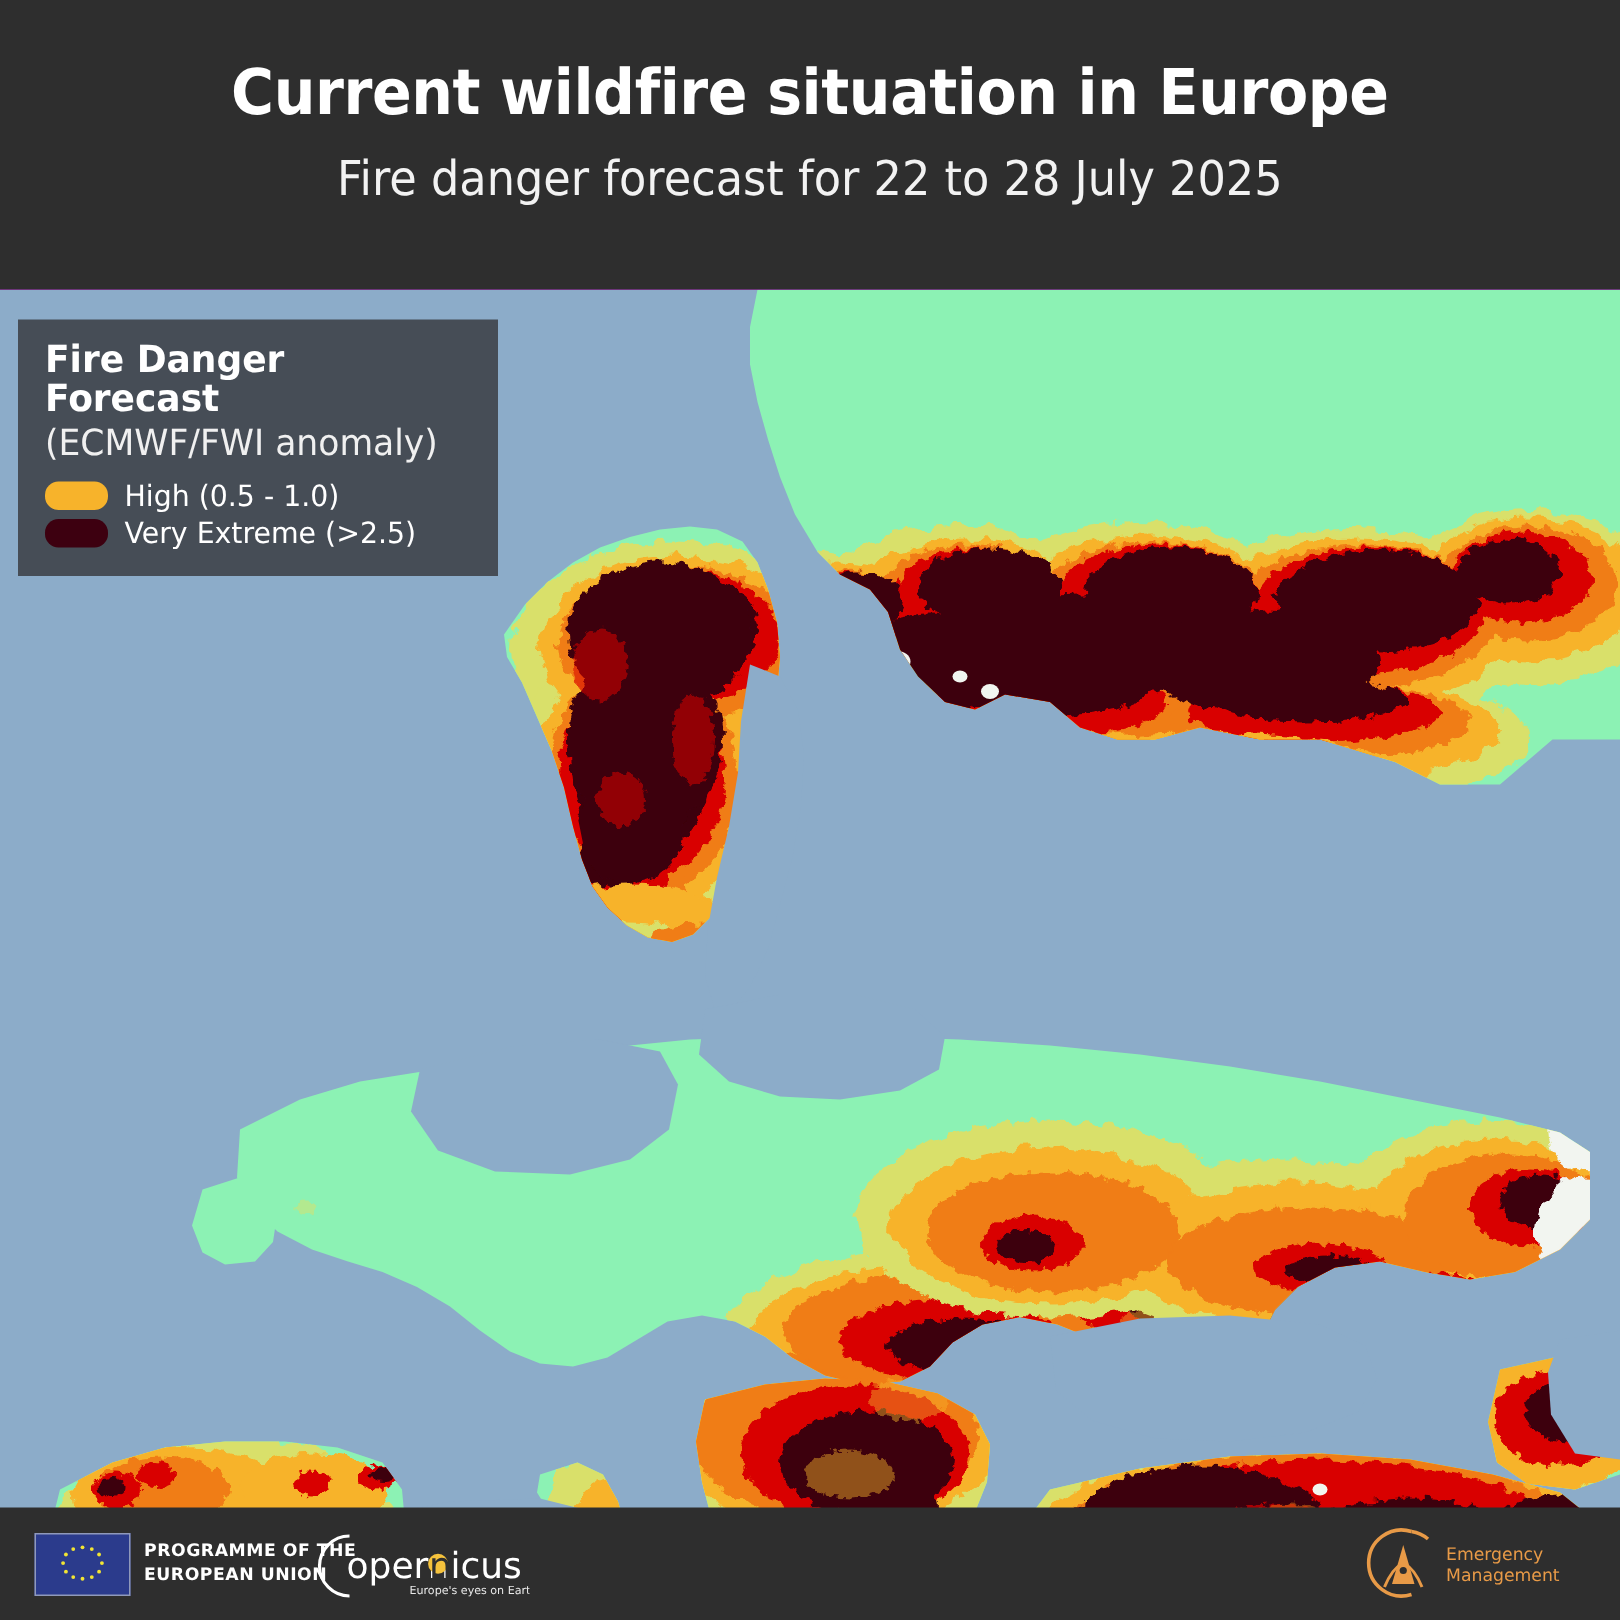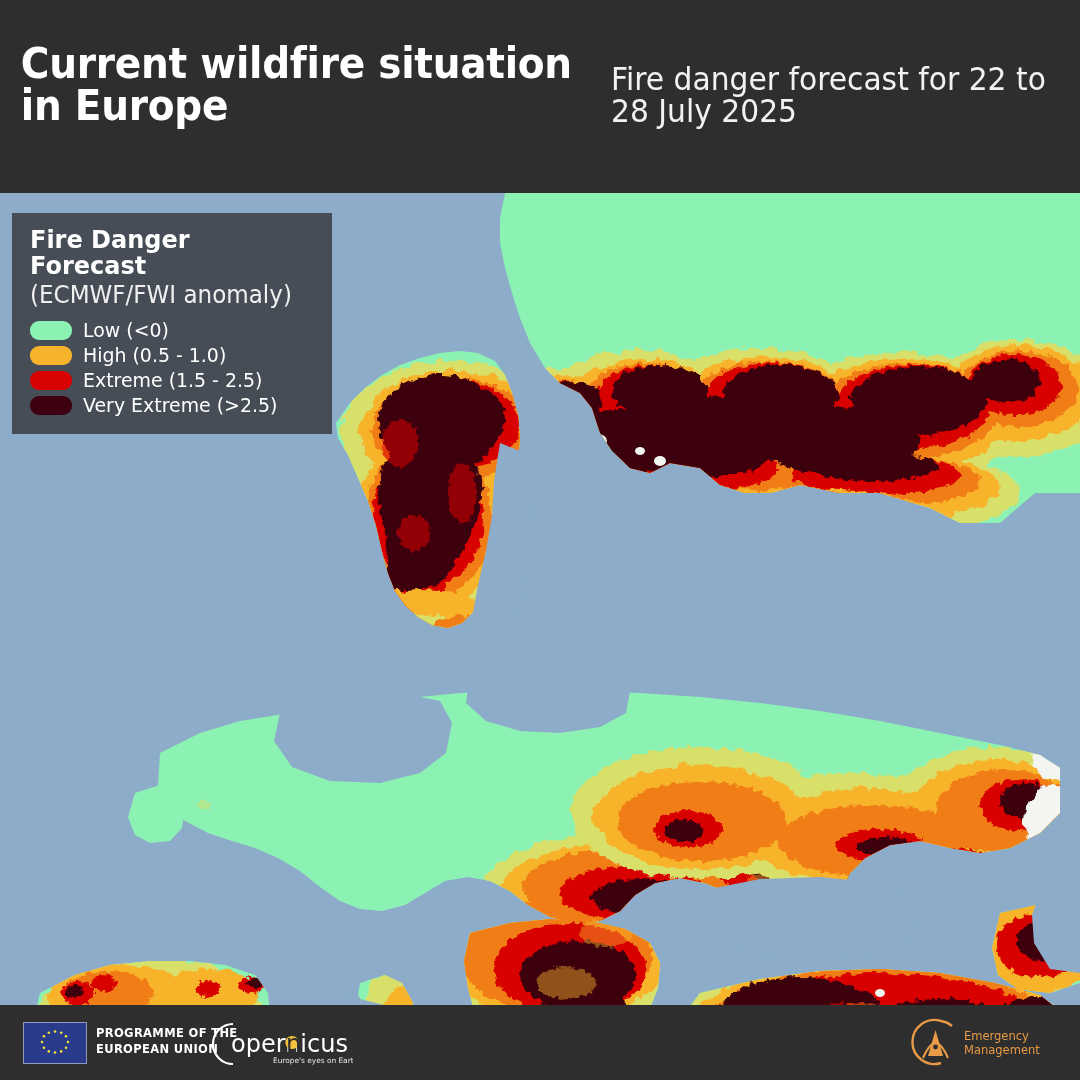--- a/index.html
+++ b/index.html
@@ -16,21 +16,21 @@
     background: #2e2e2e;
   }
 
   
   #header {
     position: absolute;
     left: 0; top: 0;
     width: 1080px; height: 175px;
     background: #2e2e2e;
     display: flex;
-    flex-direction: row;
+    flex-direction: column;
     align-items: center;
     justify-content: center;
   }
   #title {
     color: #ffffff;
     font-family: "DejaVu Sans", sans-serif;
     font-weight: bold;
     font-size: 42px;
     letter-spacing: -0.3px;
     line-height: 1;
@@ -593,30 +593,22 @@
 
         <path d="M1040 700 L1080 694 L1080 780 L1050 776 L1034 750 L1032 722 Z"></path>
       </g>
     </svg>
 
     <div id="legend">
       <div id="legend-title">Fire Danger Forecast</div>
       <div id="legend-subtitle">(ECMWF/FWI anomaly)</div>
 
       <div class="legend-row">
-        <span class="legend-swatch" style="background: rgb(140, 242, 180);"></span>
-        <span class="legend-label">Low (&lt;0)</span>
-      </div>
-      <div class="legend-row">
         <span class="legend-swatch" style="background: rgb(247, 179, 43);"></span>
         <span class="legend-label">High (0.5 - 1.0)</span>
-      </div>
-      <div class="legend-row">
-        <span class="legend-swatch" style="background: rgb(217, 2, 2);"></span>
-        <span class="legend-label">Extreme (1.5 - 2.5)</span>
       </div>
       <div class="legend-row">
         <span class="legend-swatch" style="background: rgb(61, 0, 16);"></span>
         <span class="legend-label">Very Extreme (&gt;2.5)</span>
       </div>
     </div>
   </div>
 
   <div id="footer"></div>
 

